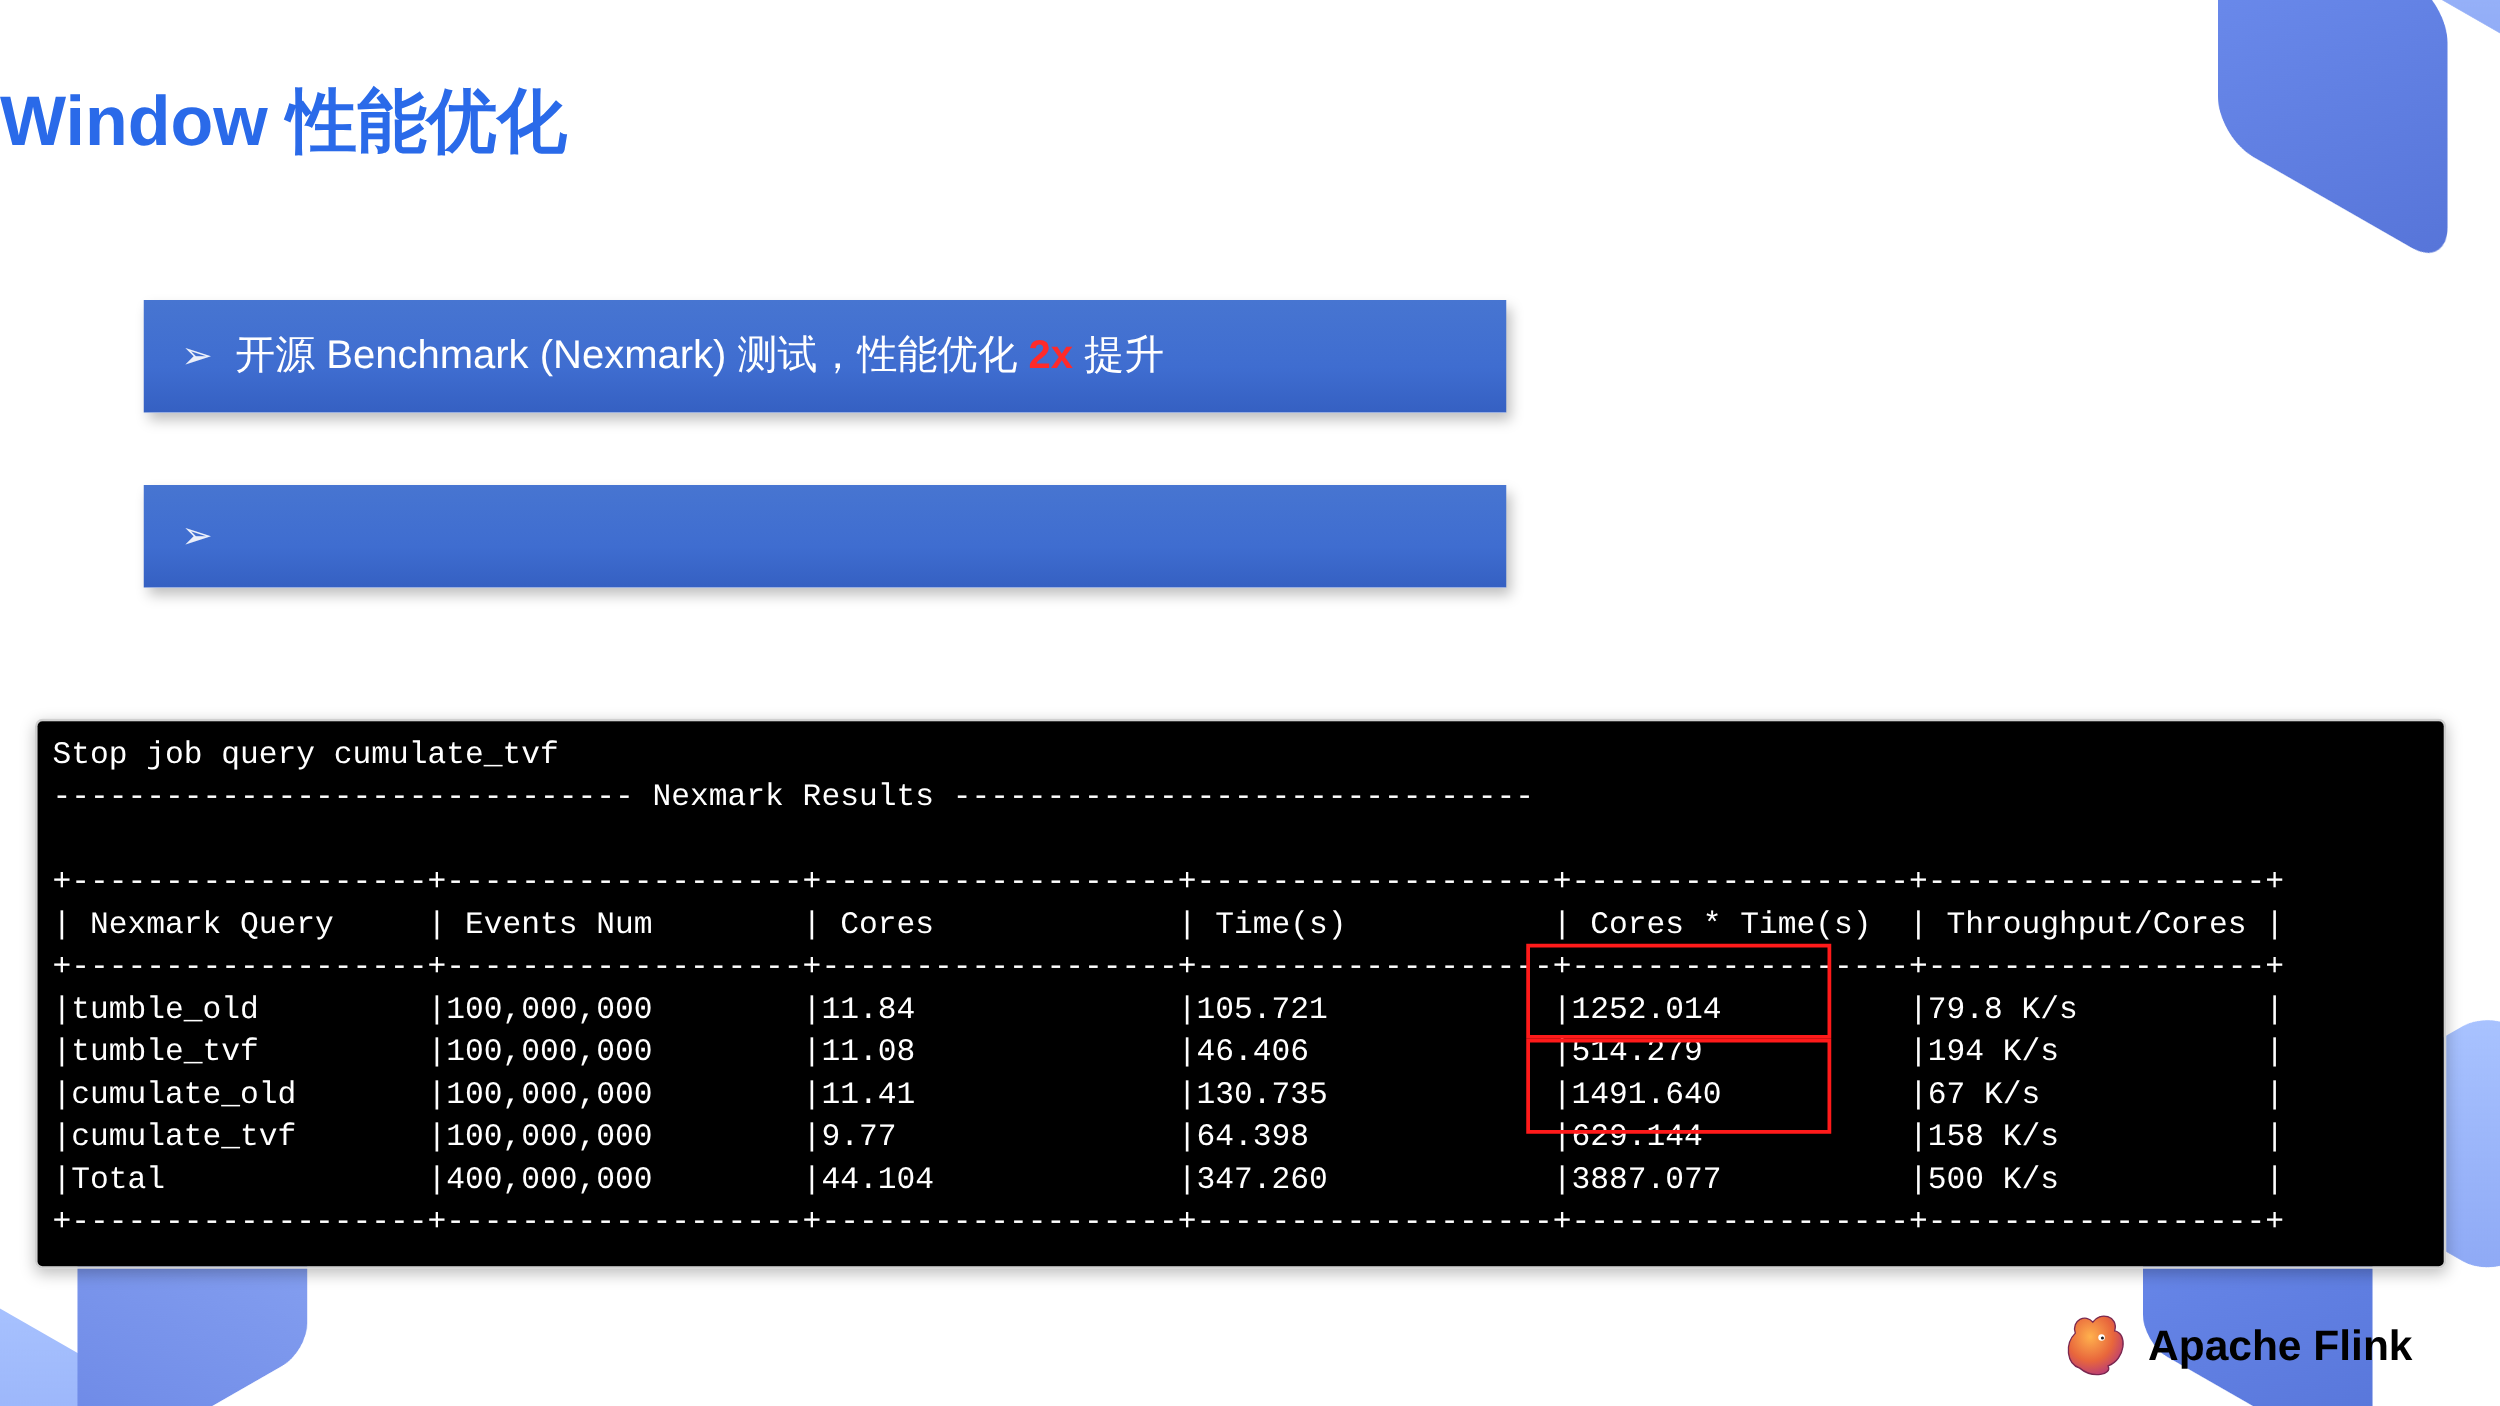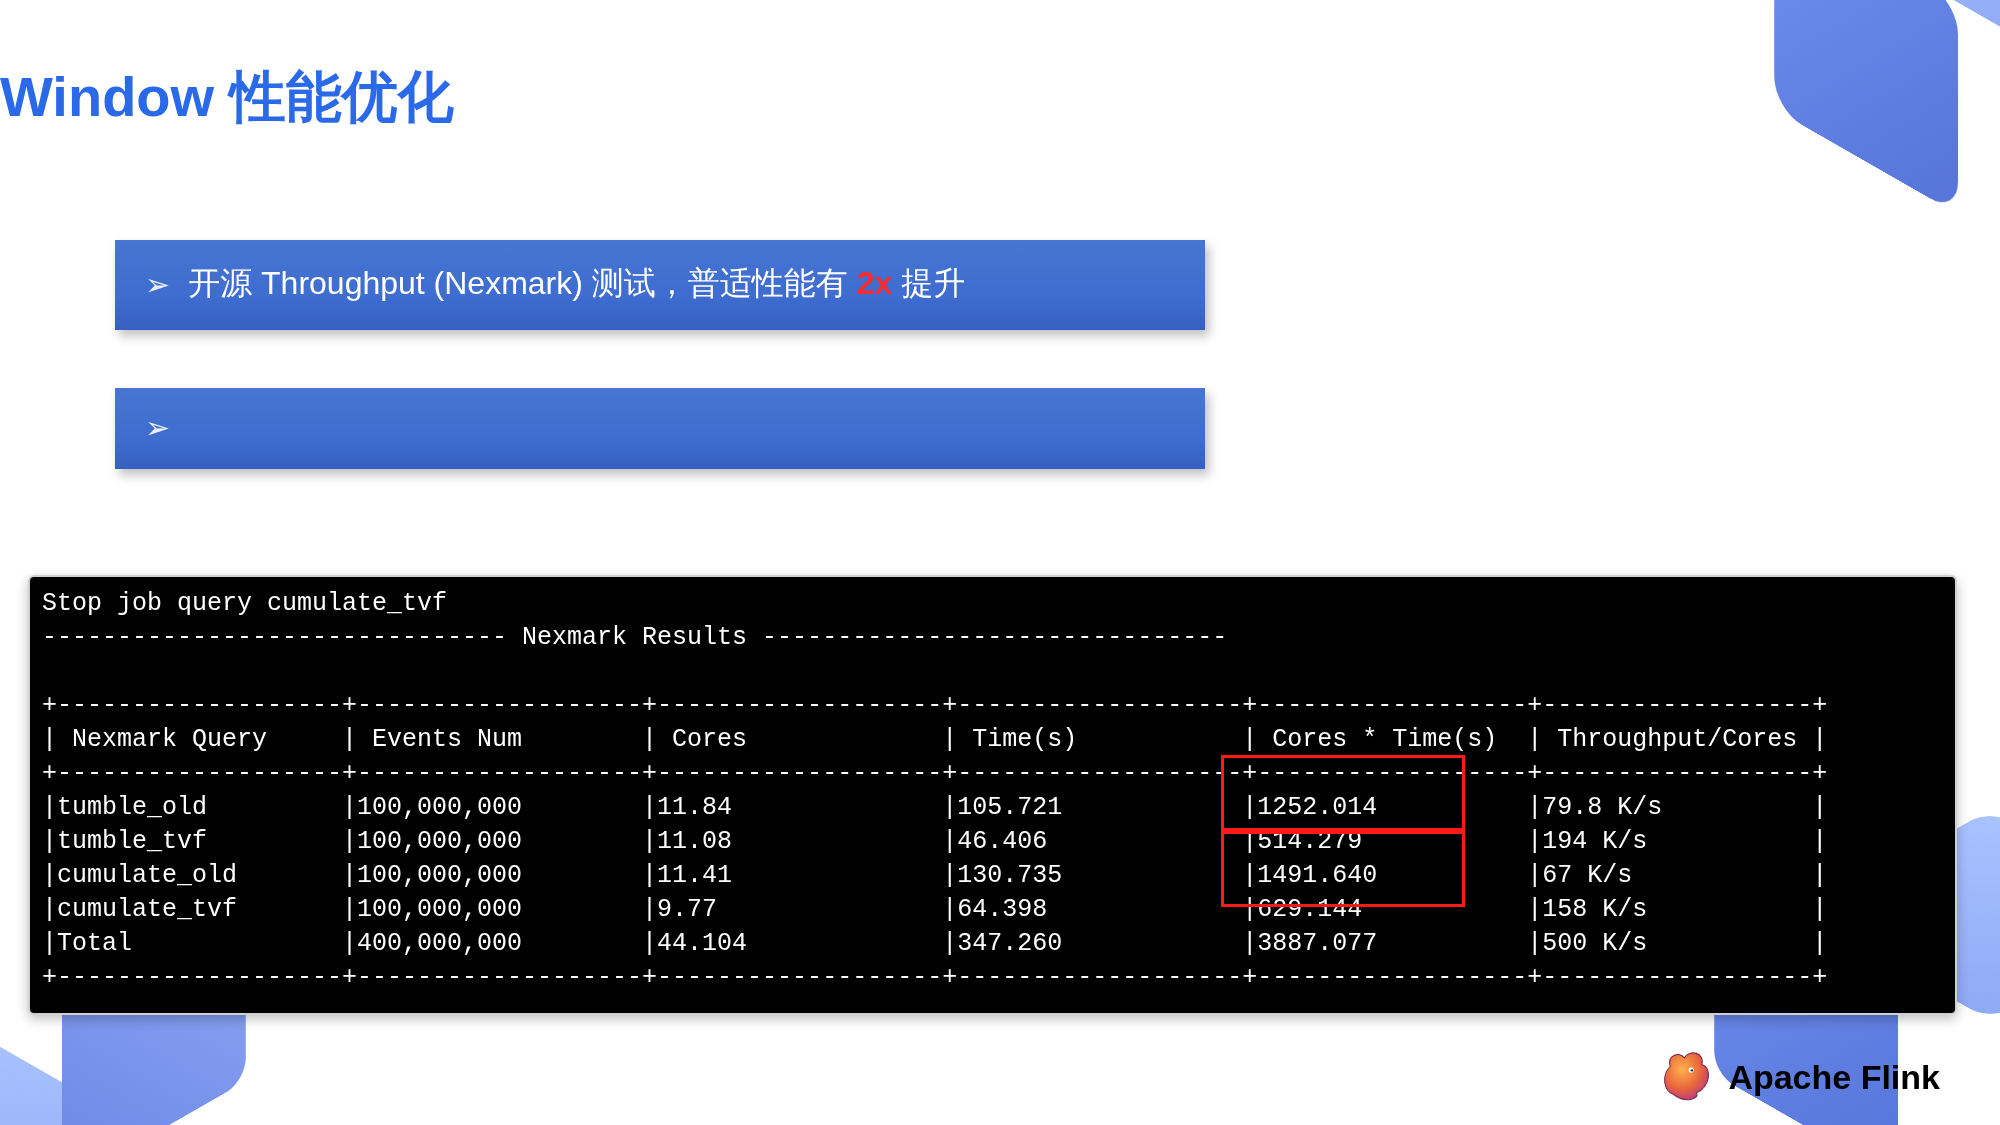--- a/index.html
+++ b/index.html
@@ -100,21 +100,21 @@
     border: 3px solid #ff1a1a;
     box-sizing: border-box;
     pointer-events: none;
   }
   #redbox1 { left:1191px; top:178px; width:244px; height:76px; }  
   #redbox2 { left:1191px; top:254px; width:244px; height:76px; }  
 
   
   .footer-logo {
     position: absolute;
-    right: 60px;
+    right: 70px;
     bottom: 20px;
     display: flex;
     align-items: center;
     gap: 14px;
     justify-content: flex-end;
   }
   .footer-logo .text {
     font-size: 34px;
     font-weight: 700;
     color: #000;
@@ -140,21 +140,21 @@
 <div class="deco-cube" id="cube3">
   <div class="face top"></div>
     <div class="face left"></div>
 </div>
 
 <div class="slide-title">Window 性能优化</div>
 
 <div class="banner" id="banner1">
   <span class="chevron">➢</span>
   <span>
-    <span>开源 Throughput (</span><span class="underlined">Nexmark</span><span>) 测试，普适性能有 </span><span class="red">2x</span><span> 提升</span>
+    <span>开源 Benchmark (</span><span class="underlined">Nexmark</span><span>) 测试，性能优化 </span><span class="red">2x</span><span> 提升</span>
   </span>
 </div>
 
 <div class="banner" id="banner2">
   <span class="chevron">➢</span>
 </div>
 
 <div class="terminal-wrap">
   <div class="terminal" id="terminal">Stop job query cumulate_tvf
 ------------------------------- Nexmark Results -------------------------------

